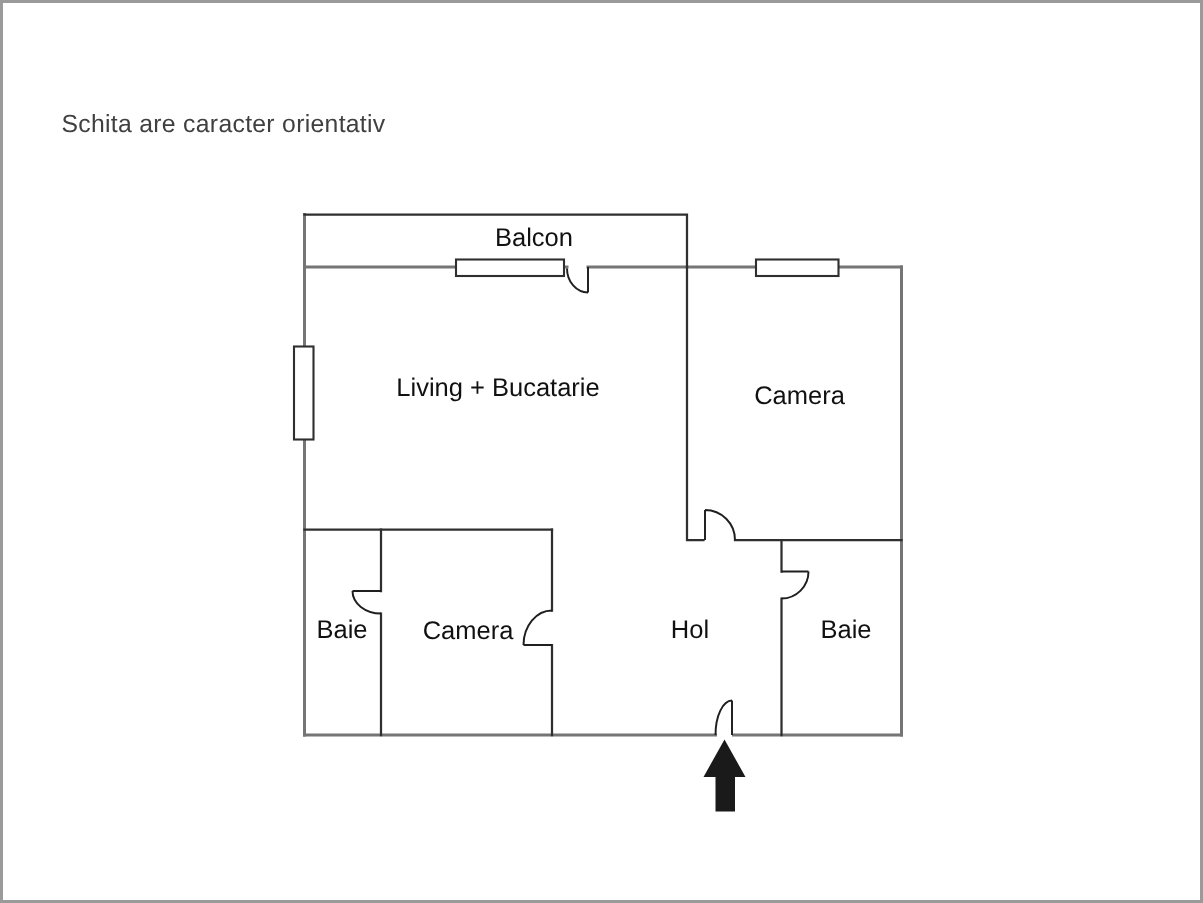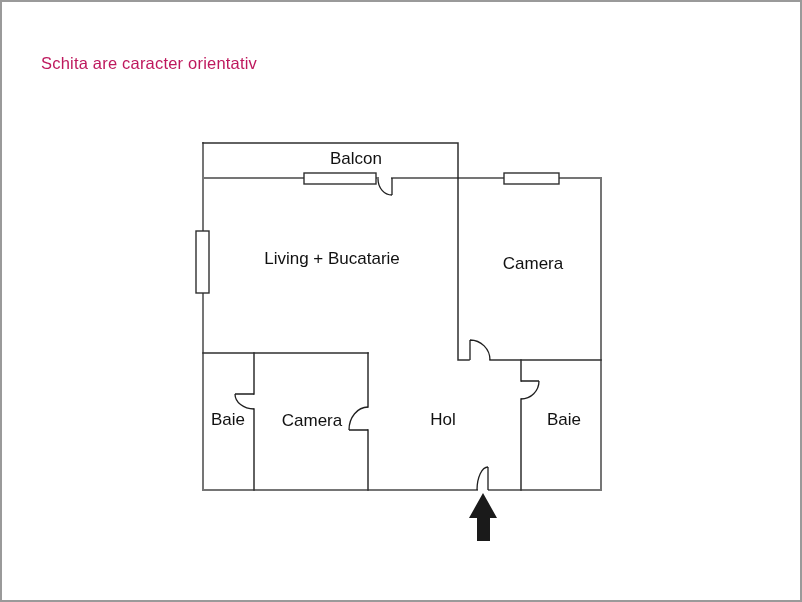--- a/index.html
+++ b/index.html
@@ -2,22 +2,22 @@
 <html><head>
 <meta charset="utf-8">
 <style>
   html,body{margin:0;padding:0;background:#fff;}
   body{
     width:802px;height:602px;position:relative;overflow:hidden;
     font-family:"Liberation Sans", sans-serif;color:#1a1a1a;
     box-sizing:border-box;border:2px solid var(--frame,#9a9a9a);
   }
   .title{
-    position:absolute;left:39px;top:52px;
-    font-size:16.5px;letter-spacing:.2px;color:#be185d;
+    position:absolute;left:39px;top:72px;
+    font-size:16.5px;letter-spacing:.2px;color:#404040;
     white-space:nowrap;
   }
   .plan-svg{position:absolute;left:0;top:0;width:802px;height:602px;}
   .wall-outer{stroke:var(--wall-outer,#757575);stroke-width:2;fill:none;stroke-linecap:square;}
   .wall-inner{stroke:var(--wall-inner,#2f2f2f);stroke-width:1.5;fill:none;stroke-linecap:square;}
   .door{stroke:var(--door,#1f1f1f);stroke-width:1.3;fill:none;}
   .window{fill:#ffffff;stroke:var(--wall-inner,#2f2f2f);stroke-width:1.4;}
   .arrow{fill:var(--arrow,#1a1a1a);stroke:none;}
   .room-label{
     position:absolute;transform:translate(-50%,-50%);
@@ -67,14 +67,14 @@
   </g>
 
   <polygon class="arrow" points="481,491 495,516 488,516 488,539 475,539 475,516 467,516"></polygon>
 </svg>
 
 <div class="room-label" style="left:326px;top:157px;margin-left:28px;">Balcon</div>
 <div class="room-label" style="left:330px;top:257px;">Living + Bucatarie</div>
 <div class="room-label" style="left:531px;top:262px;">Camera</div>
 <div class="room-label" style="left:226px;top:418px;">Baie</div>
 <div class="room-label" style="left:310px;top:419px;">Camera</div>
-<div class="room-label" style="left:441px;top:418px;">Hol</div>
+<div class="room-label" style="left:458px;top:418px;">Hol</div>
 <div class="room-label" style="left:562px;top:418px;">Baie</div>
 
 </body></html>

